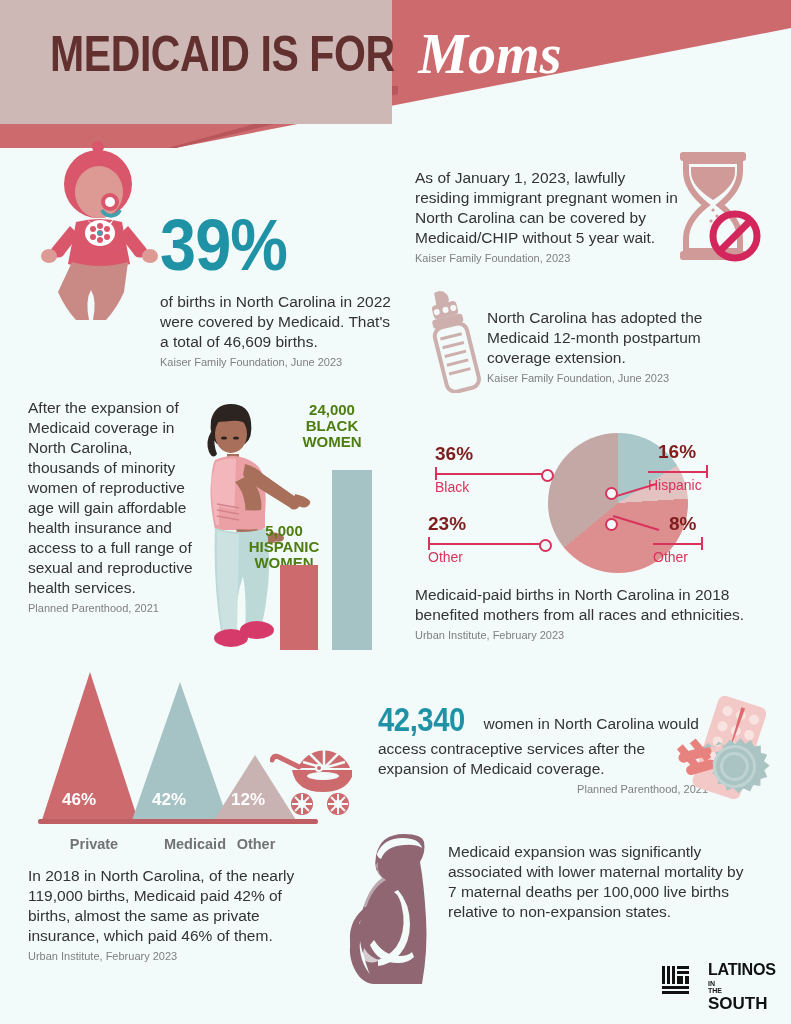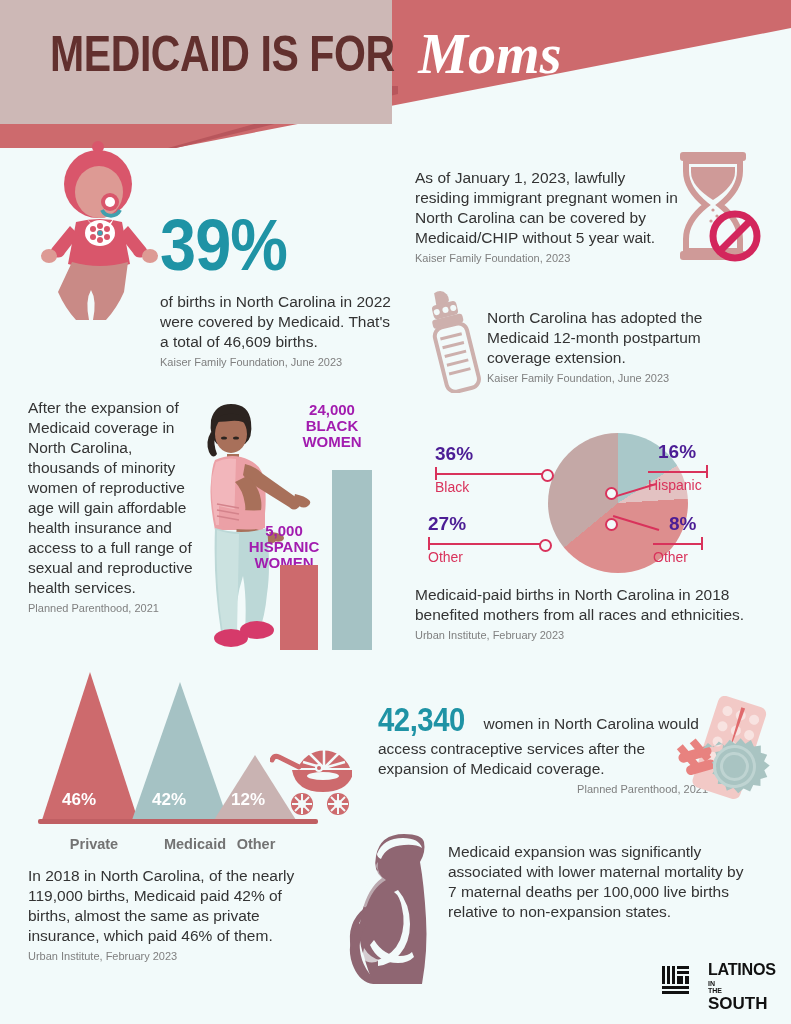--- a/index.html
+++ b/index.html
@@ -74,38 +74,38 @@
 
   
   .blk-bottle{position:absolute;left:487px;top:308px;width:265px;}
   .bottle-ico{position:absolute;left:418px;top:288px;width:70px;height:105px;}
 
   
   .blk-expansion{position:absolute;left:28px;top:398px;width:175px;}
   .woman{position:absolute;left:183px;top:398px;width:128px;height:252px;}
   .bar-group{position:absolute;left:272px;top:398px;width:120px;height:252px;}
   .bar-label{
-    position:absolute;text-align:center;color:#a21caf;
+    position:absolute;text-align:center;color:#4d7c0f;
     font-weight:bold;font-size:15px;line-height:16px;width:100%;
   }
   .bar{position:absolute;bottom:0;}
   .bar-black{left:60px;width:40px;height:180px;background:#a5c2c4;}
   .bar-hisp{left:8px;width:38px;height:85px;background:#cd6a6d;}
   .lbl-black{left:0;top:4px;}
   .lbl-hisp{left:-48px;top:125px;width:120px;}
 
   
   .pie-wrap{position:absolute;left:415px;top:425px;width:370px;height:155px;}
   .pie{position:absolute;left:133px;top:8px;width:140px;height:140px;border-radius:50%;}
   .pie-cap{position:absolute;left:415px;top:585px;width:345px;}
   .leader{position:absolute;}
   .ldr-line{position:absolute;background:#d9325b;height:2px;}
   .ldr-cap{position:absolute;background:#d9325b;width:2px;height:13px;}
   .ldr-dot{position:absolute;width:9px;height:9px;border-radius:50%;border:2px solid #d9325b;background:#f2fafa;}
-  .pie-pct{position:absolute;font-weight:bold;font-size:19px;color:#4c1d95;}
+  .pie-pct{position:absolute;font-weight:bold;font-size:19px;color:#7f1d1d;}
   .pie-name{position:absolute;font-size:14px;color:#d9325b;}
 
   
   .tri-wrap{position:absolute;left:30px;top:668px;width:310px;height:170px;}
   .tri{position:absolute;bottom:20px;}
   .tri-pct{
     position:absolute;color:#ffffff;font-weight:bold;font-size:17px;
   }
   .tri-base{position:absolute;left:8px;bottom:14px;width:280px;height:5px;background:#c05f63;border-radius:2px;}
   .tri-name{position:absolute;bottom:-14px;color:#737373;font-size:14.5px;font-weight:bold;text-align:center;}
@@ -286,21 +286,21 @@
     <div class="leader">
       <div class="pie-pct" style="left:243px;top:16px;">16%</div>
       <div class="ldr-line" style="left:233px;top:46px;width:60px;"></div>
       <div class="ldr-cap" style="left:291px;top:40px;"></div>
       <div class="ldr-line" style="left:197px;top:58px;width:44px;transform:rotate(-17deg);transform-origin:right center;"></div>
       <div class="ldr-dot" style="left:190px;top:62px;"></div>
       <div class="pie-name" style="left:233px;top:52px;">Hispanic</div>
     </div>
 
     <div class="leader">
-      <div class="pie-pct" style="left:13px;top:88px;">27%</div>
+      <div class="pie-pct" style="left:13px;top:88px;">23%</div>
       <div class="ldr-cap" style="left:13px;top:112px;"></div>
       <div class="ldr-line" style="left:13px;top:118px;width:118px;"></div>
       <div class="ldr-dot" style="left:124px;top:114px;"></div>
       <div class="pie-name" style="left:13px;top:124px;">Other</div>
     </div>
 
     <div class="leader">
       <div class="pie-pct" style="left:254px;top:88px;">8%</div>
       <div class="ldr-line" style="left:238px;top:118px;width:50px;"></div>
       <div class="ldr-cap" style="left:286px;top:112px;"></div>
@@ -356,21 +356,21 @@
           <line x1="39" y1="51" x2="25" y2="65"></line>
         <line x1="68" y1="48" x2="68" y2="68"></line>
           <line x1="58" y1="58" x2="78" y2="58"></line>
         <line x1="61" y1="51" x2="75" y2="65"></line>
           <line x1="75" y1="51" x2="61" y2="65"></line>
       </g>
     </svg>
 
     <div class="tri-base"></div>
     <div class="tri-name" style="left:24px;width:80px;">Private</div>
-    <div class="tri-name" style="left:122px;width:86px;">Medicaid</div>
+    <div class="tri-name" style="left:110px;width:86px;text-align:right;">Medicaid</div>
     <div class="tri-name" style="left:192px;width:68px;">Other</div>
   </div>
 
   <div class="blk-2018">
     <div class="body-text">In 2018 in North Carolina, of the nearly 119,000 births, Medicaid paid 42% of births, almost the same as private insurance, which paid 46% of them.</div>
     <div class="source">Urban Institute, February 2023</div>
   </div>
 
   <div class="blk-42">
     <span class="big42">42,340</span>

